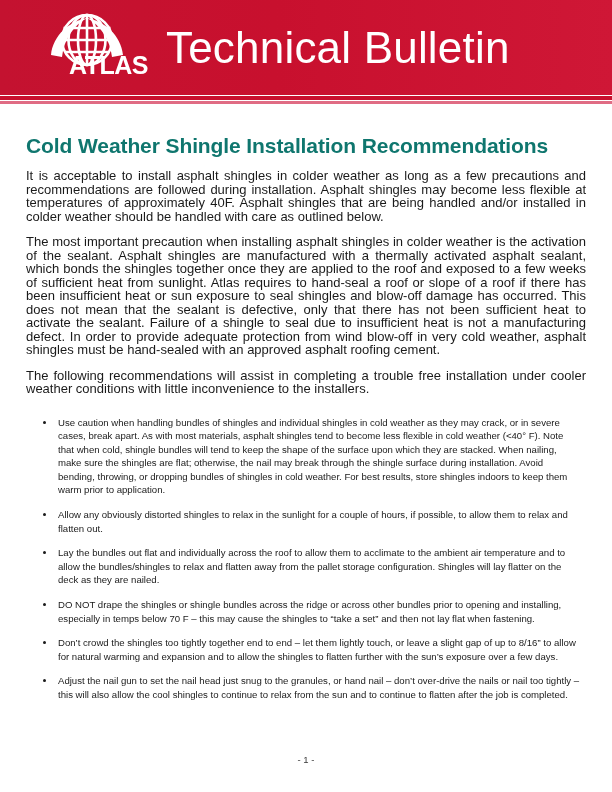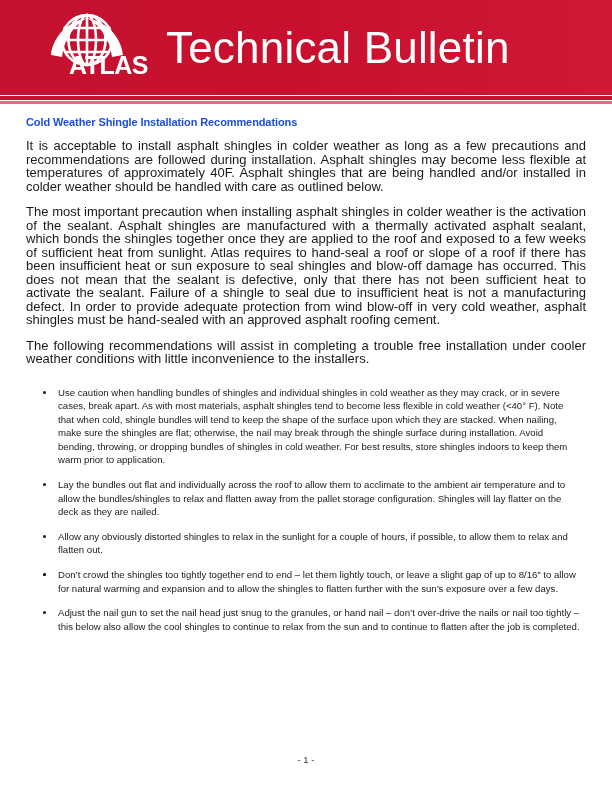--- a/index.html
+++ b/index.html
@@ -76,24 +76,24 @@
     white-space: nowrap;
   }
 
   
   .doc-body {
     padding: 0 26px;
     box-sizing: border-box;
     width: 612px;
   }
   .doc-title {
-    color: #1d4ed8;
-    font-size: 11px;
+    color: #0f766e;
+    font-size: 21px;
     font-weight: bold;
-    margin-top: 12px;
+    margin-top: 30px;
     margin-bottom: 11px;
     letter-spacing: -0.1px;
   }
   p.para {
     font-size: 13px;
     line-height: 13.5px;
     margin: 0 0 12px 0;
     text-align: justify;
     color: #1a1a1a;
   }
@@ -168,36 +168,37 @@
   <p class="para">The most important precaution when installing asphalt shingles in colder weather is the activation of the sealant. Asphalt shingles are manufactured with a thermally activated asphalt sealant, which bonds the shingles together once they are applied to the roof and exposed to a few weeks of sufficient heat from sunlight. Atlas requires to hand-seal a roof or slope of a roof if there has been insufficient heat or sun exposure to seal shingles and blow-off damage has occurred. This does not mean that the sealant is defective, only that there has not been sufficient heat to activate the sealant. Failure of a shingle to seal due to insufficient heat is not a manufacturing defect. In order to provide adequate protection from wind blow-off in very cold weather, asphalt shingles must be hand-sealed with an approved asphalt roofing cement.</p>
   <p class="para">The following recommendations will assist in completing a trouble free installation under cooler weather conditions with little inconvenience to the installers.</p>
 
   <ul class="rec-list">
     <li>
       <span class="bullet-dot"></span>
       <span>Use caution when handling bundles of shingles and individual shingles in cold weather as they may crack, or in severe cases, break apart. As with most materials, asphalt shingles tend to become less flexible in cold weather (&lt;40° F). Note that when cold, shingle bundles will tend to keep the shape of the surface upon which they are stacked. When nailing, make sure the shingles are flat; otherwise, the nail may break through the shingle surface during installation. Avoid bending, throwing, or dropping bundles of shingles in cold weather. For best results, store shingles indoors to keep them warm prior to application.</span>
     </li>
     <li>
       <span class="bullet-dot"></span>
+      <span>Allow any obviously distorted shingles to relax in the sunlight for a couple of hours, if possible, to allow them to relax and flatten out.</span>
+    </li>
+    <li>
+      <span class="bullet-dot"></span>
       <span>Lay the bundles out flat and individually across the roof to allow them to acclimate to the ambient air temperature and to allow the bundles/shingles to relax and flatten away from the pallet storage configuration. Shingles will lay flatter on the deck as they are nailed.</span>
     </li>
     <li>
       <span class="bullet-dot"></span>
-      <span>Allow any obviously distorted shingles to relax in the sunlight for a couple of hours, if possible, to allow them to relax and flatten out.</span>
-    </li>
-    <li>
-      <span class="bullet-dot"></span>
+      <span>DO NOT drape the shingles or shingle bundles across the ridge or across other bundles prior to opening and installing, especially in temps below 70 F – this may cause the shingles to “take a set” and then not lay flat when fastening.</span>
     </li>
     <li>
       <span class="bullet-dot"></span>
       <span>Don’t crowd the shingles too tightly together end to end – let them lightly touch, or leave a slight gap of up to 8/16” to allow for natural warming and expansion and to allow the shingles to flatten further with the sun’s exposure over a few days.</span>
     </li>
     <li>
       <span class="bullet-dot"></span>
-      <span>Adjust the nail gun to set the nail head just snug to the granules, or hand nail – don’t over-drive the nails or nail too tightly – this below also allow the cool shingles to continue to relax from the sun and to continue to flatten after the job is completed.</span>
+      <span>Adjust the nail gun to set the nail head just snug to the granules, or hand nail – don’t over-drive the nails or nail too tightly – this will also allow the cool shingles to continue to relax from the sun and to continue to flatten after the job is completed.</span>
     </li>
   </ul>
 
 </div>
 
 <div class="footer">
   <span>- 1 -</span>
 </div>
 
 </body></html>

